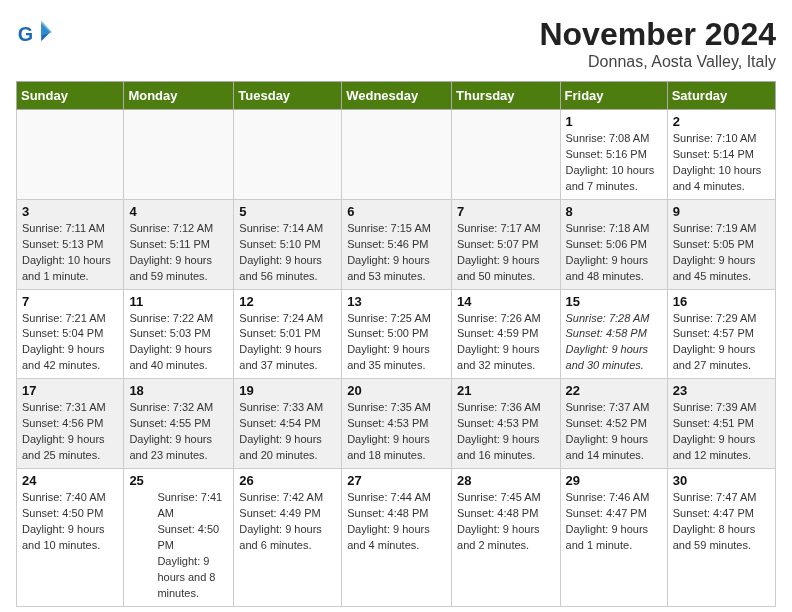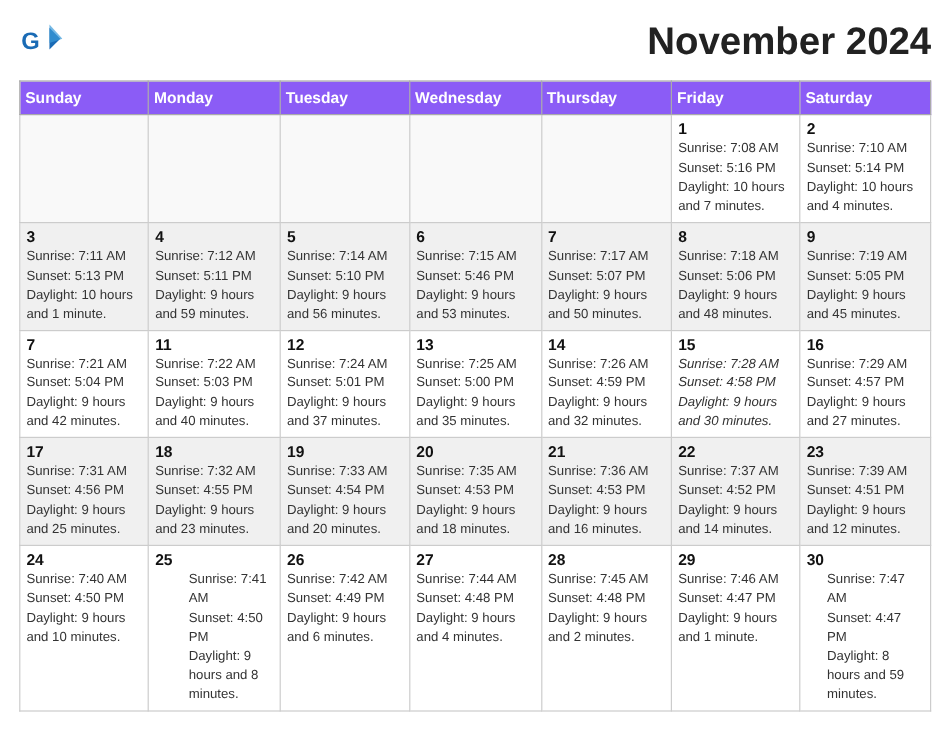--- a/index.html
+++ b/index.html
@@ -27,21 +27,21 @@
       line-height: 1.1;
     }
     .logo-text span { color: #1a6bb5; }
     .logo-icon svg { width: 36px; height: 36px; }
     .title-block { text-align: right; }
     .main-title { font-size: 32px; font-weight: bold; color: #222; }
     .sub-title { font-size: 16px; color: #444; }
 
     .calendar { width: 100%; border-collapse: collapse; }
     .calendar th {
-      background: #8b5cf6;
+      background: #4d7c0f;
       color: #fff;
       font-size: 13px;
       padding: 6px 4px;
       text-align: left;
       border: 1px solid #aaa;
     }
     .calendar td {
       border: 1px solid #ccc;
       vertical-align: top;
       padding: 4px 5px;
@@ -70,20 +70,21 @@
     <div class="logo-icon">
       <svg viewBox="0 0 40 40" xmlns="http://www.w3.org/2000/svg">
         <text x="2" y="28" font-size="22" font-weight="bold" fill="#1a6bb5">G</text>
         <polygon points="28,8 38,18 28,28" fill="#1a6bb5"></polygon>
         <polygon points="28,5 40,18 28,22" fill="#3a9ad9" opacity="0.7"></polygon>
       </svg>
     </div>
   </div>
   <div class="title-block">
     <div class="main-title">November 2024</div>
+    <div class="sub-title">Donnas, Aosta Valley, Italy</div>
   </div>
 </div>
 
 <table class="calendar">
   <thead>
     <tr id="weekday-header">
         <th>Sunday</th>
         <th>Monday</th>
         <th>Tuesday</th>
         <th>Wednesday</th>
@@ -276,19 +277,19 @@
 Daylight: 9 hours and 2 minutes.</div>
         </td>
         <td>
           <span class="day-num">29</span>
           <div class="day-info" style="white-space: pre-line;">Sunrise: 7:46 AM
 Sunset: 4:47 PM
 Daylight: 9 hours and 1 minute.</div>
         </td>
         <td>
           <span class="day-num">30</span>
-          <div class="day-info" style="white-space: pre-line; margin-left: 17px;">Sunrise: 7:47 AM
+          <div class="day-info" style="white-space: pre-line;">Sunrise: 7:47 AM
 Sunset: 4:47 PM
 Daylight: 8 hours and 59 minutes.</div>
         </td>
       </tr>
     </tbody>
 </table>
 
 </body></html>

